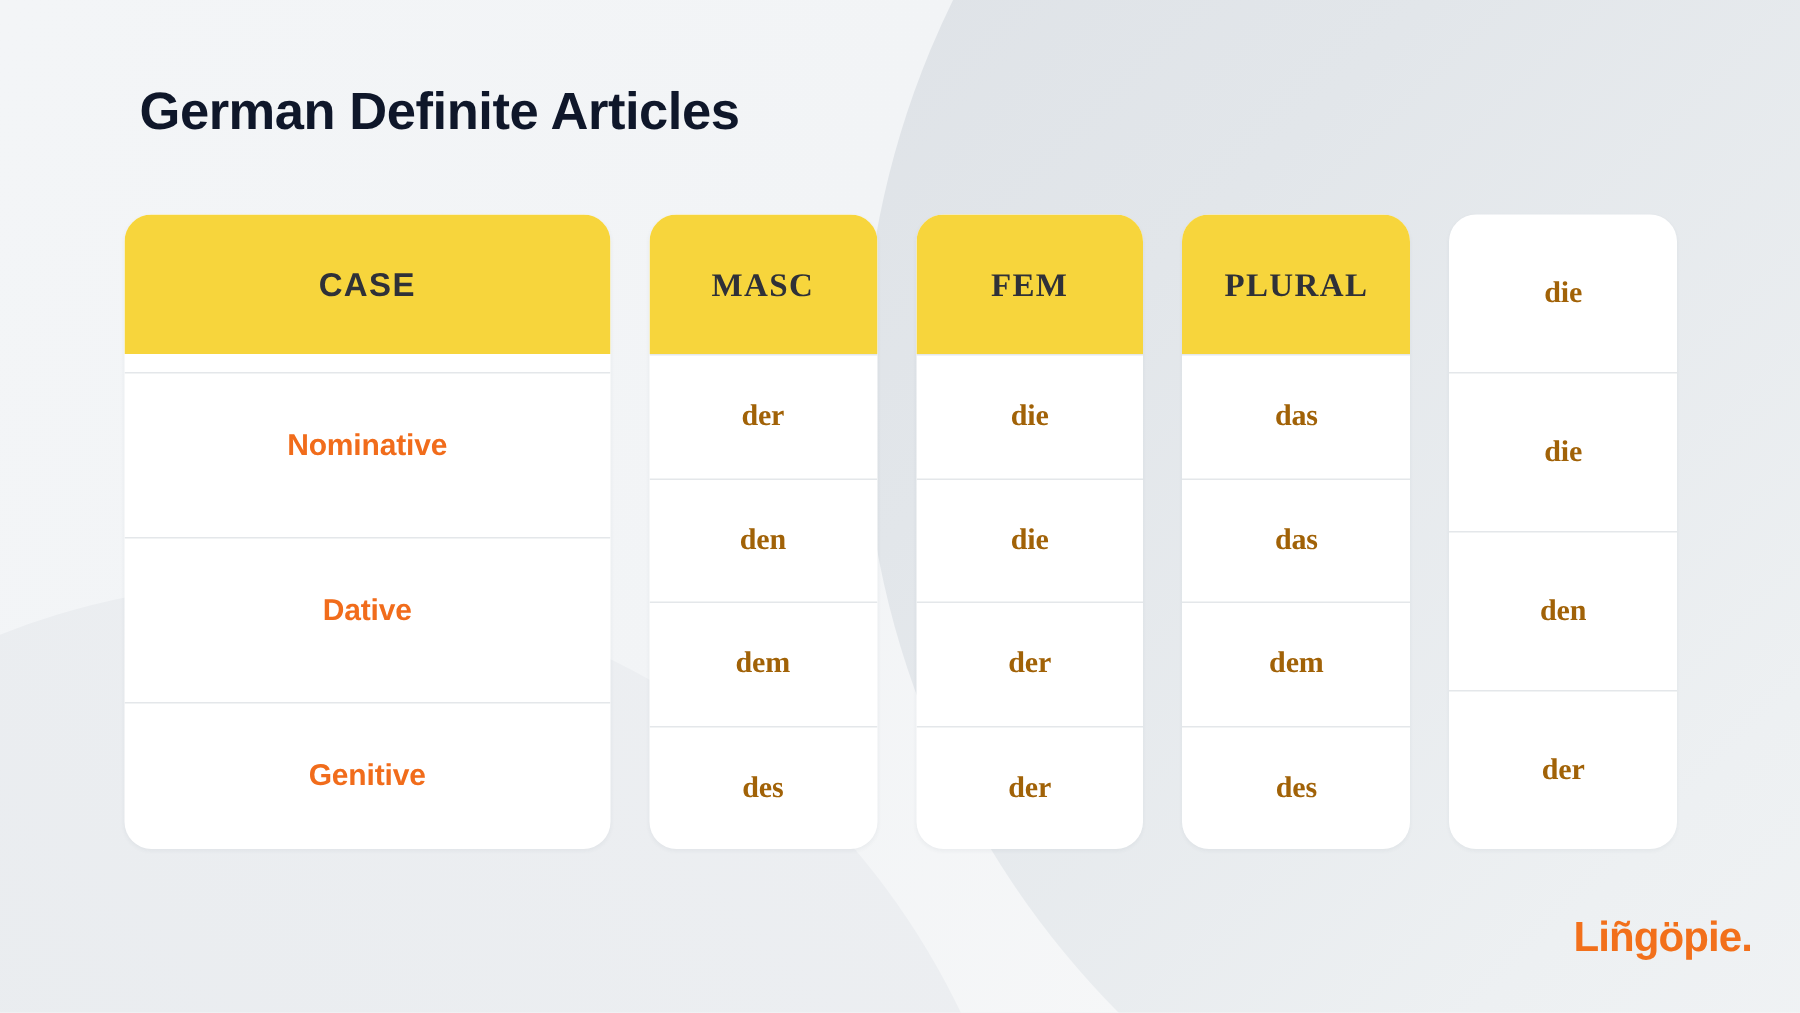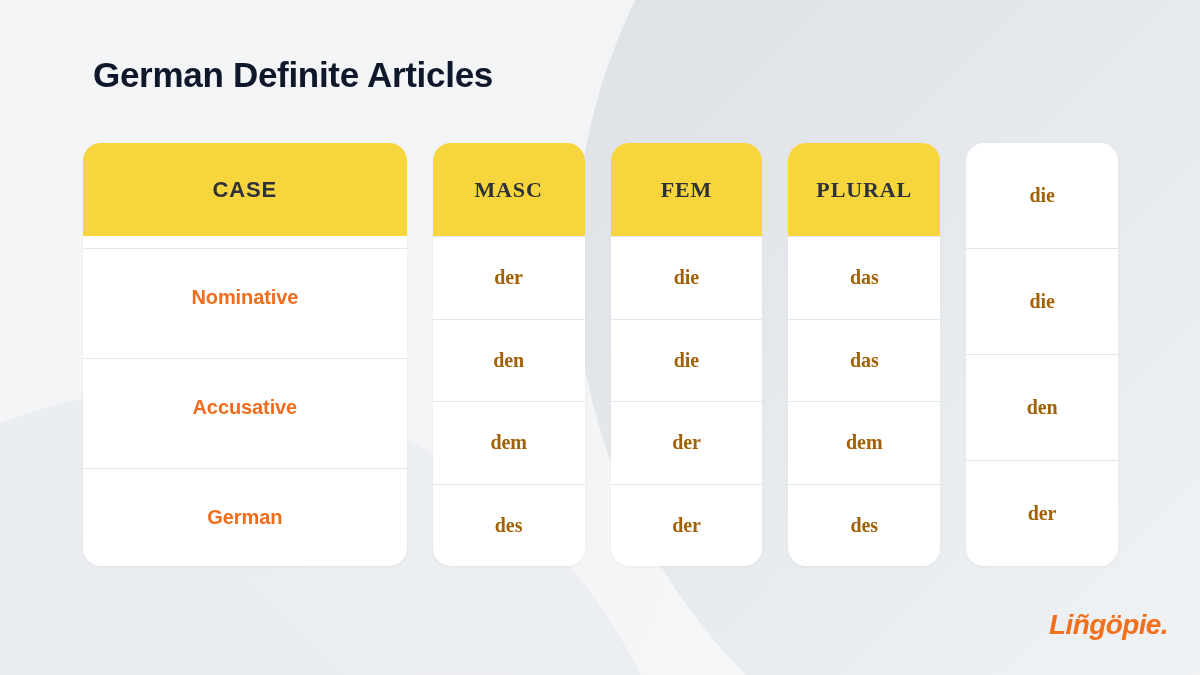--- a/index.html
+++ b/index.html
@@ -135,21 +135,20 @@
   }
 
   .brand {
     position: absolute;
     right: 32px;
     bottom: 34px;
     font-size: 28px;
     font-weight: bold;
     color: #F2701B;
     letter-spacing: -0.6px;
-    font-style: italic;
   }
 </style>
 </head>
 <body>
 
 <div class="bg-layer">
   <div class="bg-base"></div>
   <div class="bg-circle-tr"></div>
   <div class="bg-circle-bl"></div>
 </div>
@@ -161,24 +160,24 @@
   <div class="table-wrap">
 
     <div class="col col-case">
       <div class="col-head">
         <span class="col-head-label">CASE</span>
       </div>
       <div class="cell">
         <span class="cell-case">Nominative</span>
       </div>
       <div class="cell">
-        <span class="cell-case">Accusative</span>
-      </div>
-      <div class="cell">
-        <span class="cell-case">German</span>
+        <span class="cell-case">Dative</span>
+      </div>
+      <div class="cell">
+        <span class="cell-case">Genitive</span>
       </div>
     </div>
 
     <div class="col col-narrow">
       <div class="col-head">
         <span class="col-head-label">MASC</span>
       </div>
       <div class="cell">
         <span class="cell-article">der</span>
       </div>

